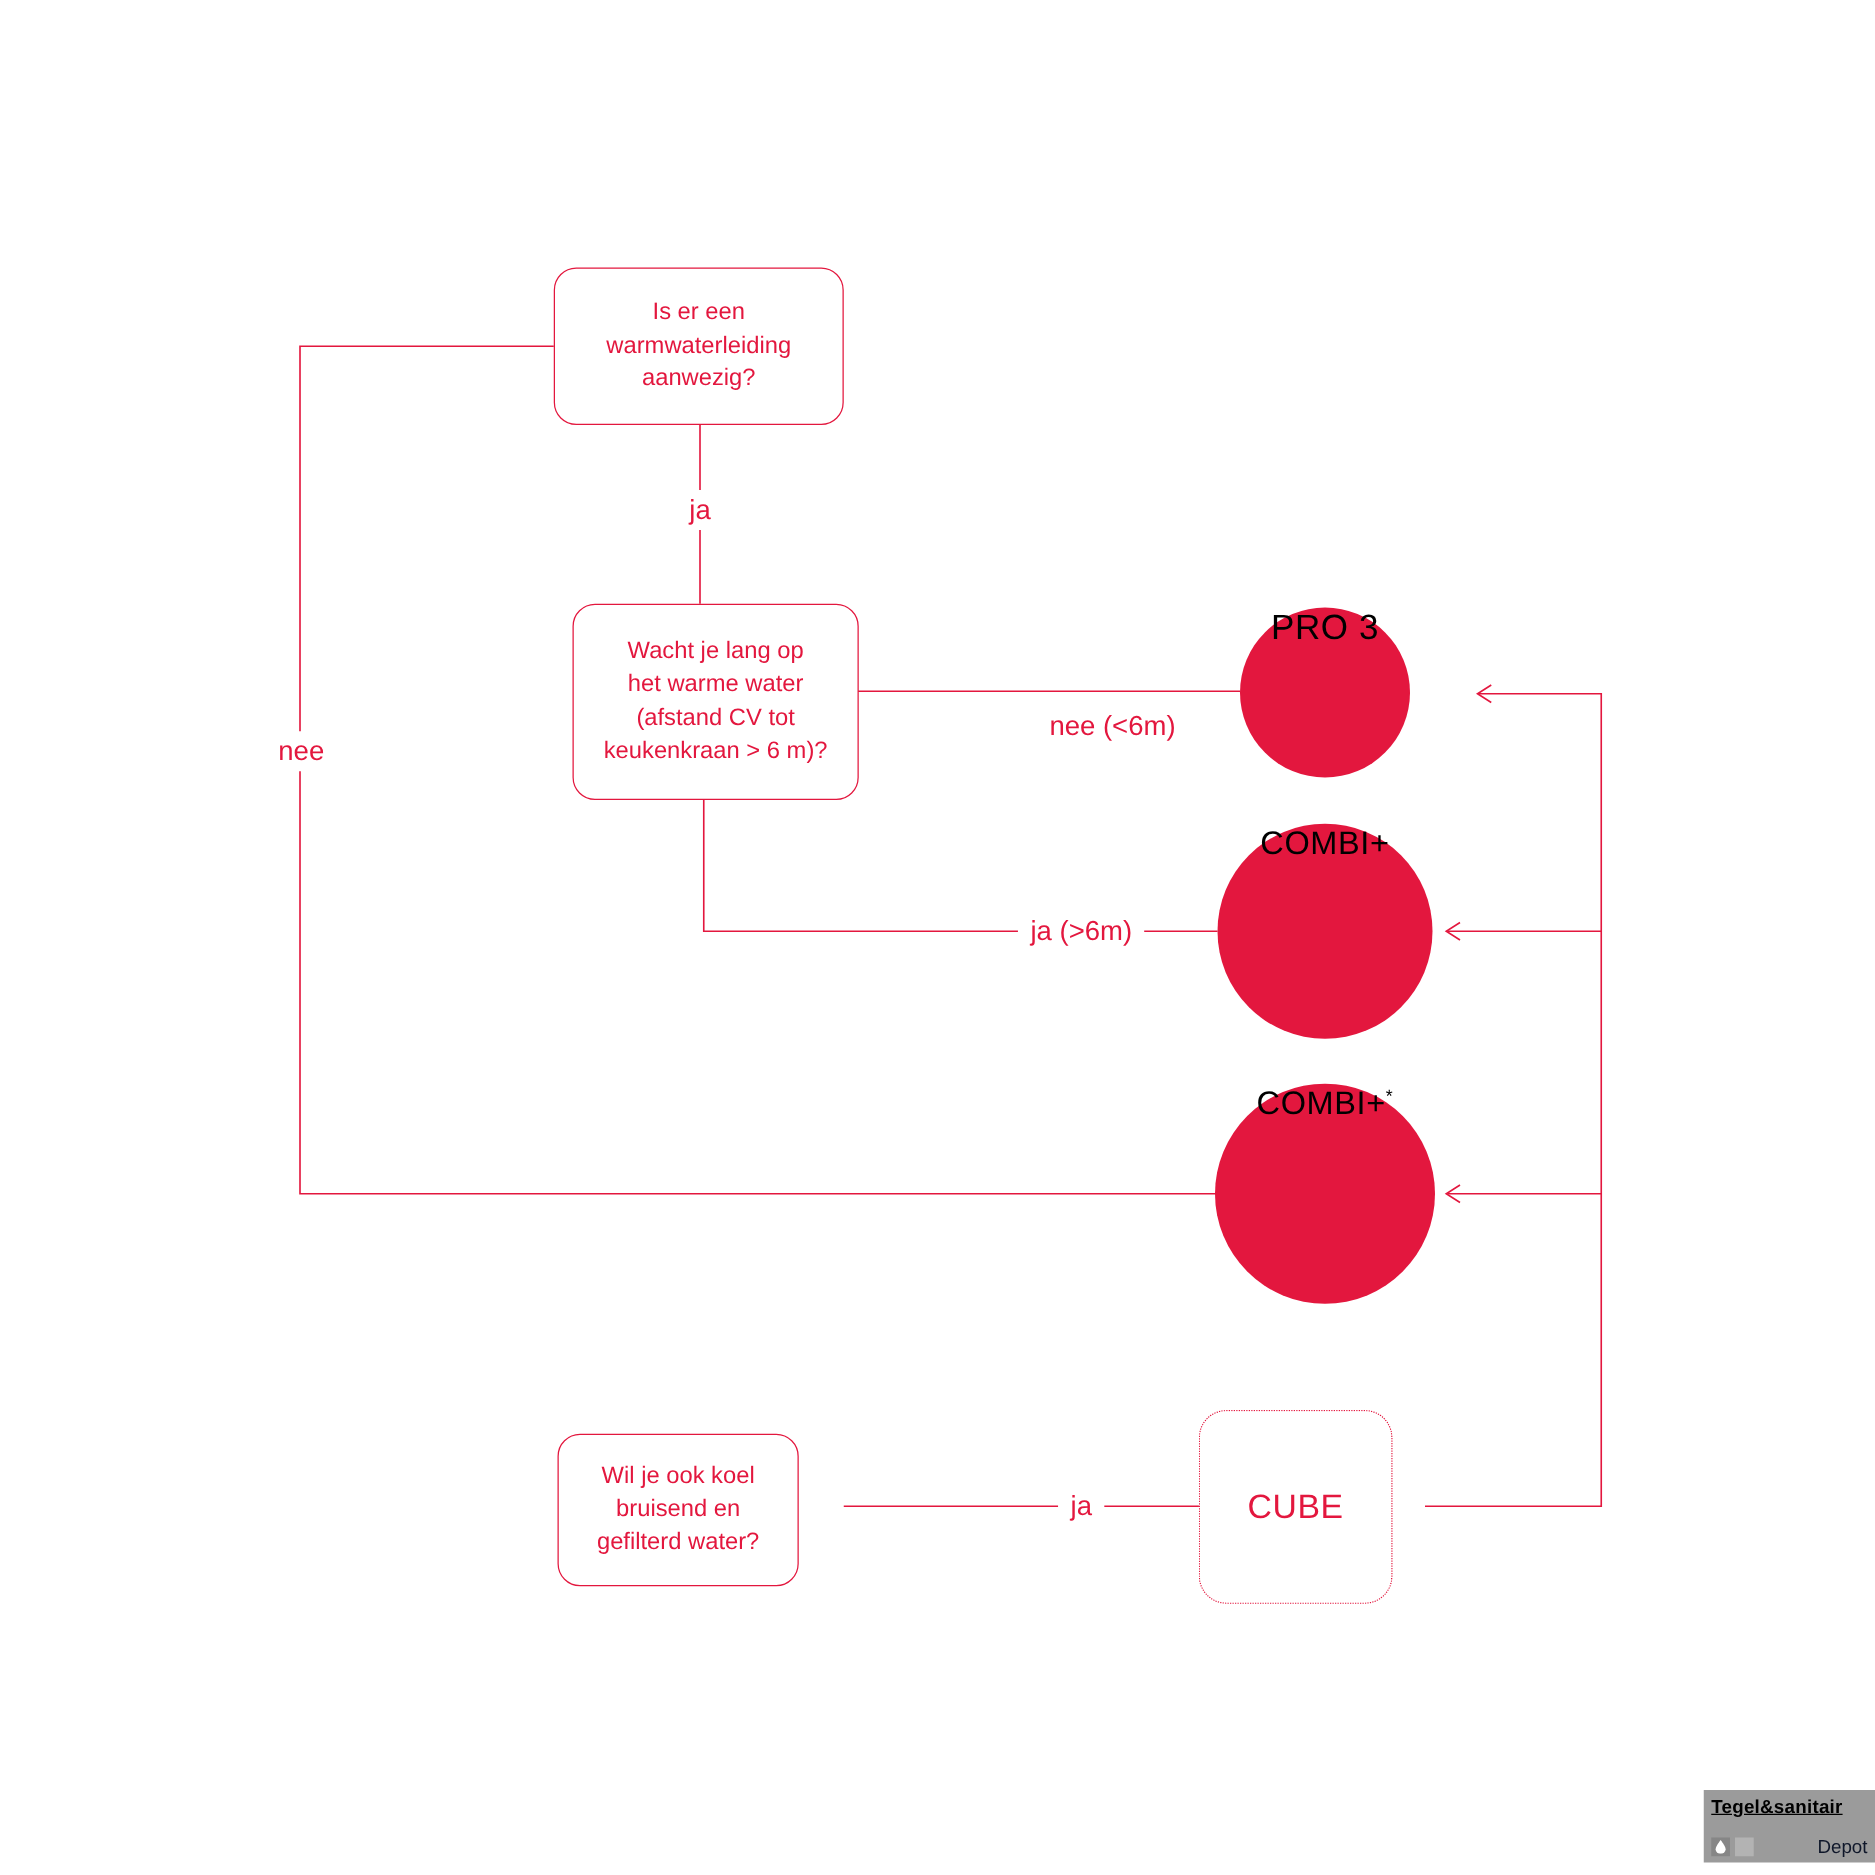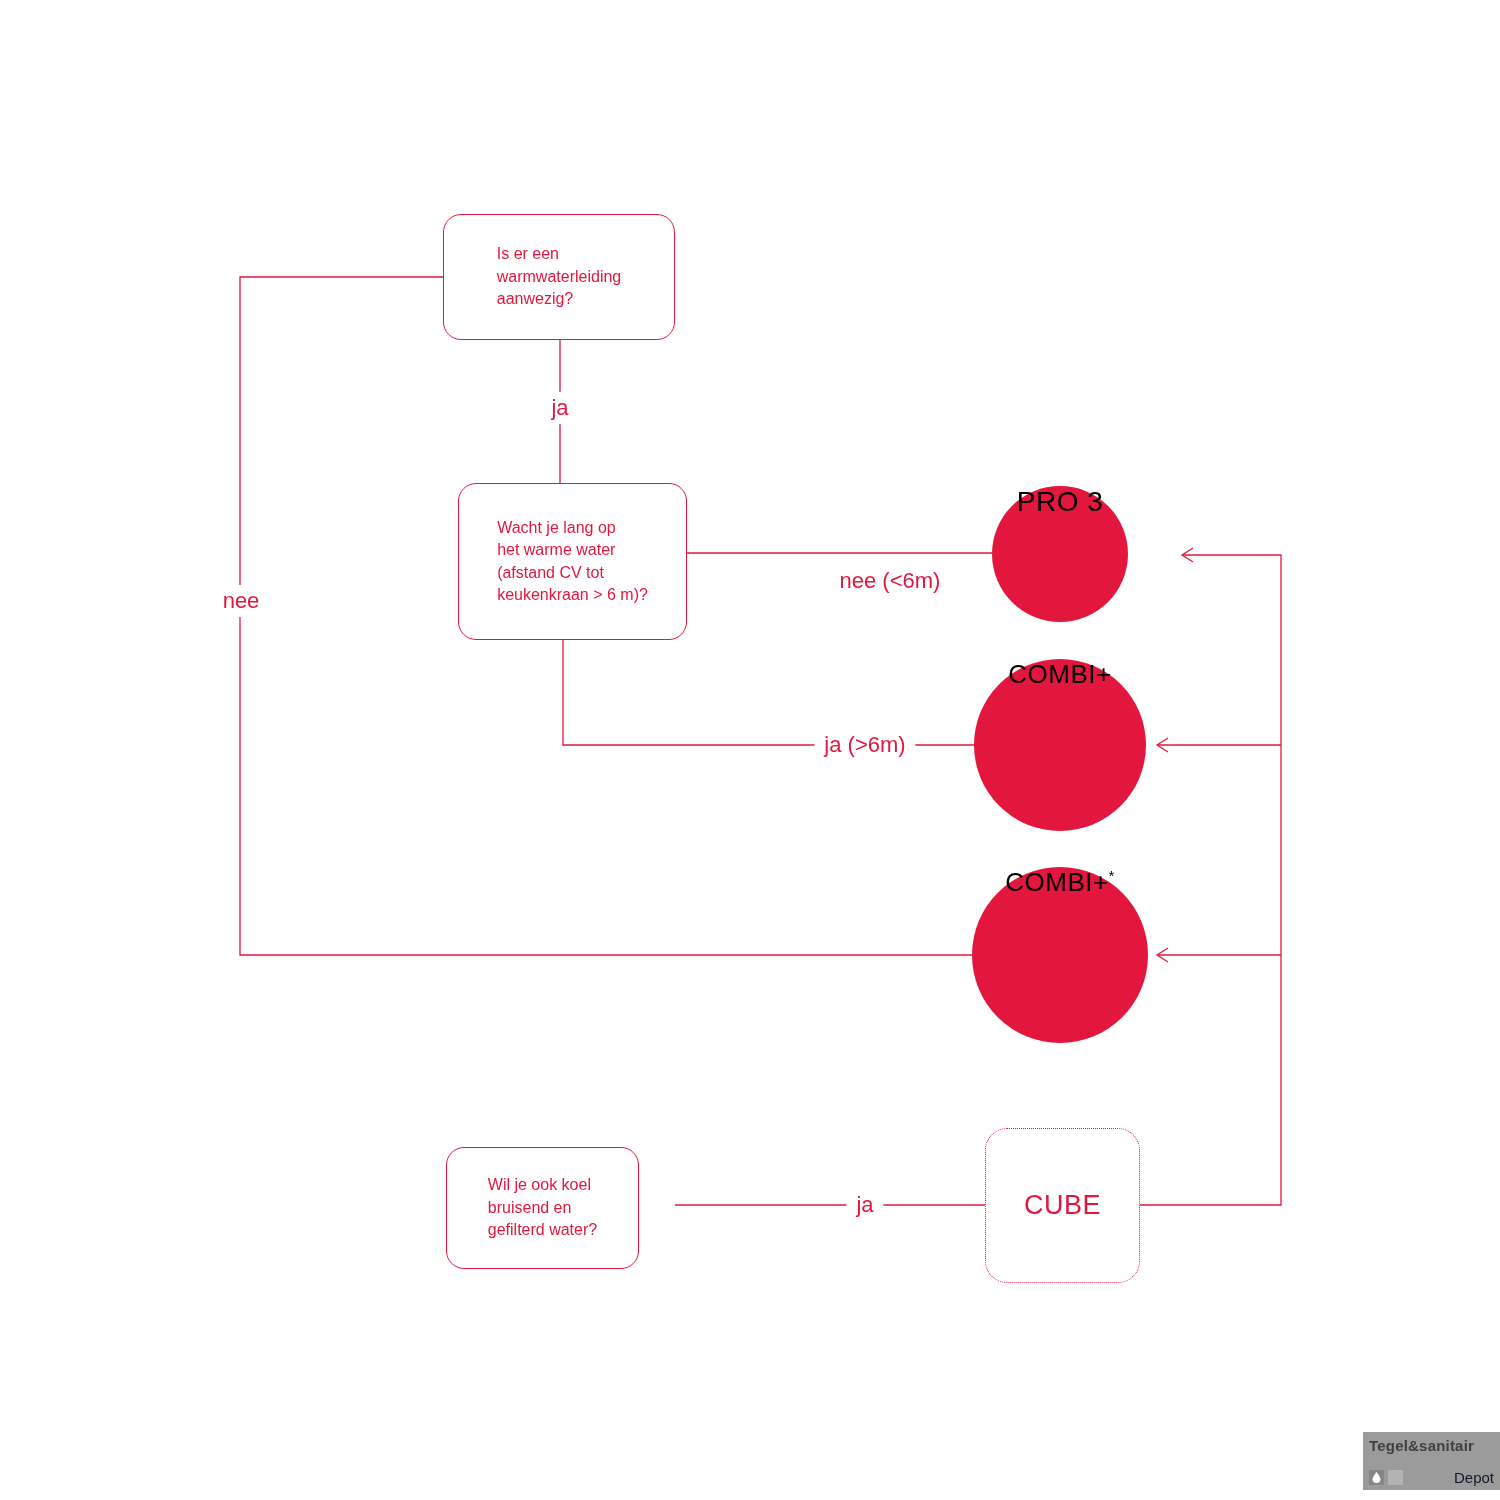--- a/index.html
+++ b/index.html
@@ -24,23 +24,23 @@
   }
   .node-box {
     position: absolute;
     display: flex;
     align-items: center;
     justify-content: center;
     border: 1.5px solid #e3173e;
     border-radius: 18px;
     background: #ffffff;
     color: #e3173e;
-    font-size: 16px;
+    font-size: 19px;
     line-height: 1.4;
-    text-align: left;
+    text-align: center;
     white-space: pre-line;
     box-sizing: border-box;
   }
   .node-circle {
     position: absolute;
     display: flex;
     justify-content: center;
     border-radius: 50%;
     background: #e3173e;
     color: #000000;
@@ -81,24 +81,25 @@
     width: 137px;
     height: 58px;
     background: #9b9b9b;
     box-sizing: border-box;
     padding: 5px 6px 4px 6px;
     display: flex;
     flex-direction: column;
     justify-content: space-between;
   }
   .watermark .brand {
-    color: #404040;
+    color: #000000;
     font-weight: bold;
     font-size: 15px;
     letter-spacing: 0.2px;
+    text-decoration: underline;
   }
   .watermark .row2 {
     display: flex;
     align-items: center;
     gap: 4px;
   }
   .wm-sq {
     width: 15px;
     height: 15px;
     display: flex;
@@ -154,21 +155,21 @@
   <div class="node-circle" style="left:974px; top:659px; width:172px; height:172px; font-size:26px;">
     <span>COMBI+</span>
   </div>
 
   <div class="node-circle" style="left:972px; top:867px; width:176px; height:176px; font-size:26px;">
     <span>
       <span>COMBI+</span><span class="sup">*</span>
     </span>
   </div>
 
-  <div class="node-cube" style="left:985px; top:1128px; width:155px; height:155px;">
+  <div class="node-cube" style="left:959px; top:1128px; width:155px; height:155px;">
     <span>CUBE</span>
   </div>
 
   <div class="edge-label" style="left:560px; top:408px;">ja</div>
 
   <div class="edge-label" style="left:241px; top:601px;">nee</div>
 
   <div class="edge-label" style="left:890px; top:553px;margin-top:28px;">nee (&lt;6m)</div>
 
   <div class="edge-label" style="left:865px; top:745px;">ja (&gt;6m)</div>

